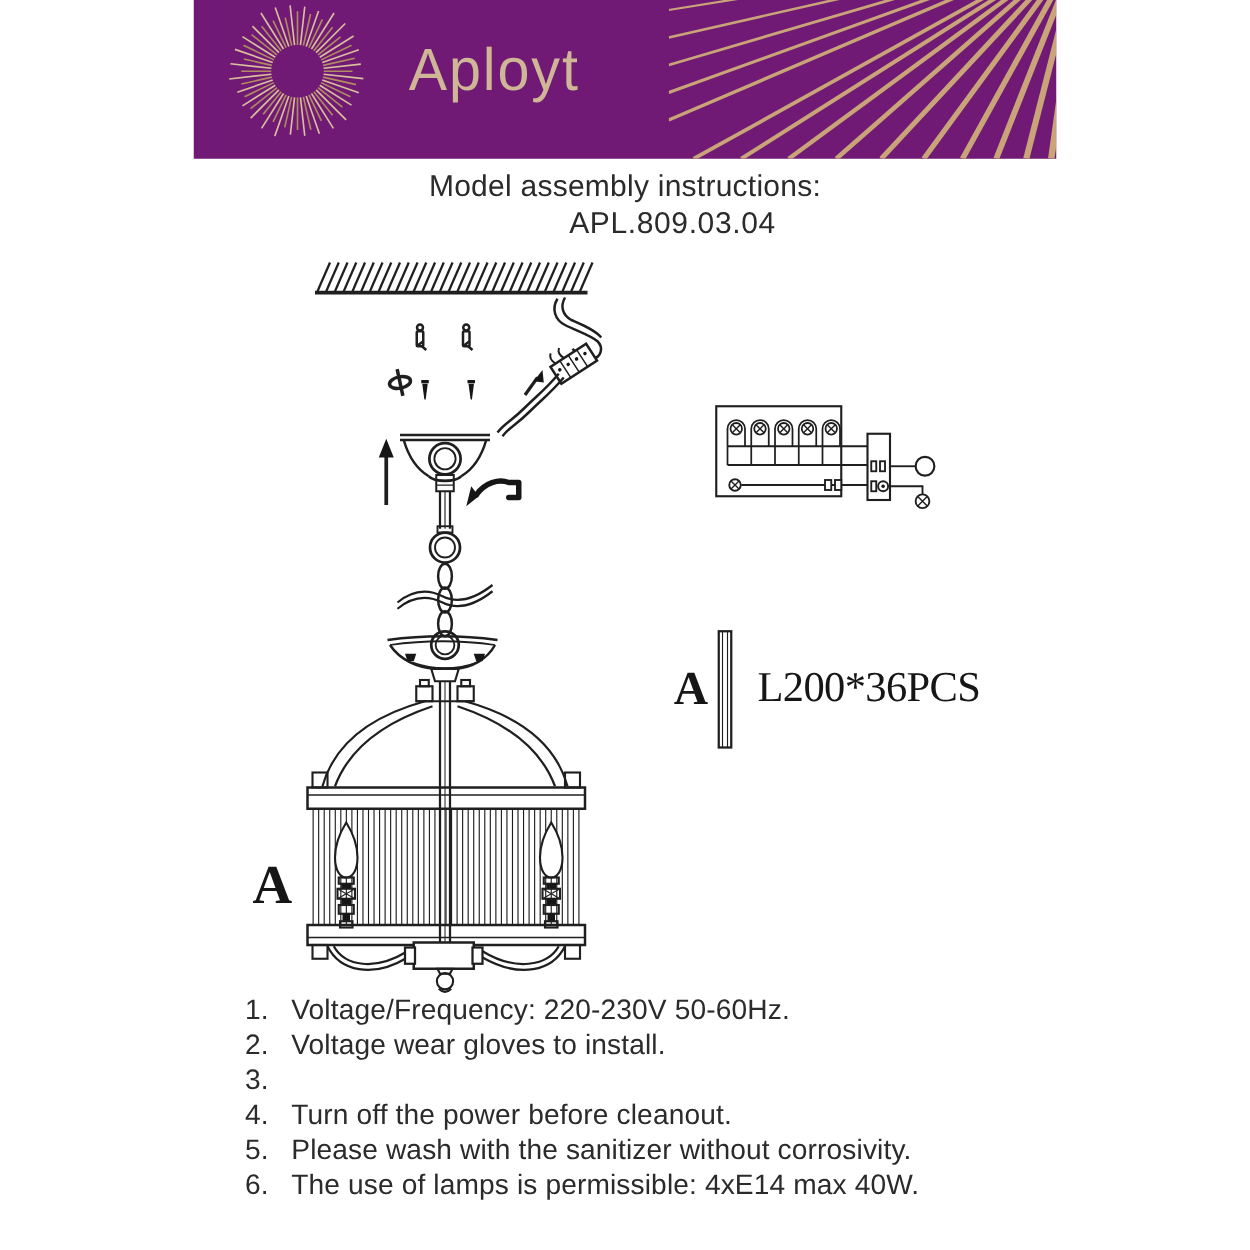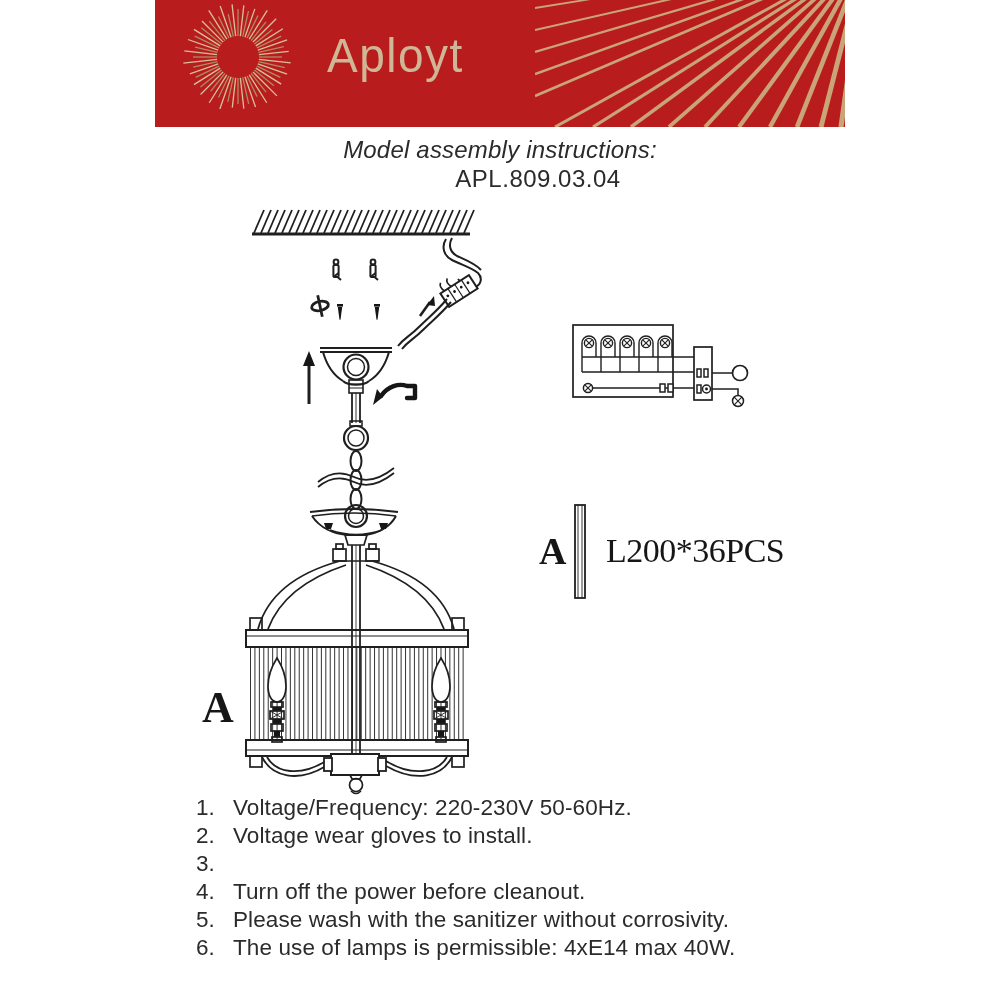--- a/index.html
+++ b/index.html
@@ -3,32 +3,32 @@
 <meta charset="utf-8">
 <style>
   html,body{margin:0;padding:0;}
   body{
     width:1000px;height:1000px;position:relative;background:#ffffff;
     font-family:"Liberation Sans",sans-serif;color:#2e2e2e;overflow:hidden;
   }
   
   .banner{
     position:absolute;left:155px;top:0;width:690px;height:127px;
-    background:#b91c1c;overflow:hidden;
+    background:#701a75;overflow:hidden;
   }
   .banner .logo-sun{position:absolute;left:23px;top:-3px;width:120px;height:120px;}
   .banner .brand{
     position:absolute;left:172px;top:28px;font-size:46px;font-weight:400;
     color:#cfb696;letter-spacing:1.5px;transform:scaleY(1.04);
   }
   .banner .fan{position:absolute;right:0;top:0;width:310px;height:127px;}
   
   .doc-title{
     position:absolute;left:0;top:136px;width:1000px;text-align:center;
-    font-size:24px;color:#2b2b2b;letter-spacing:0.2px;font-style:italic;
+    font-size:24px;color:#2b2b2b;letter-spacing:0.2px;
   }
   .doc-model{
     position:absolute;left:0;top:165px;width:1000px;text-align:center;
     font-size:24px;color:#2b2b2b;letter-spacing:0.5px;margin-left:38px;
   }
   
   .diagram{position:absolute;left:0;top:0;width:1000px;height:1000px;}
   .label-serif{font-family:"Liberation Serif","DejaVu Serif",serif;color:#161616;}
   .label-a-left{position:absolute;left:202px;top:682px;font-size:44px;font-weight:700;}
   .label-a-row{position:absolute;left:539px;top:529px;font-size:38px;font-weight:600;}

